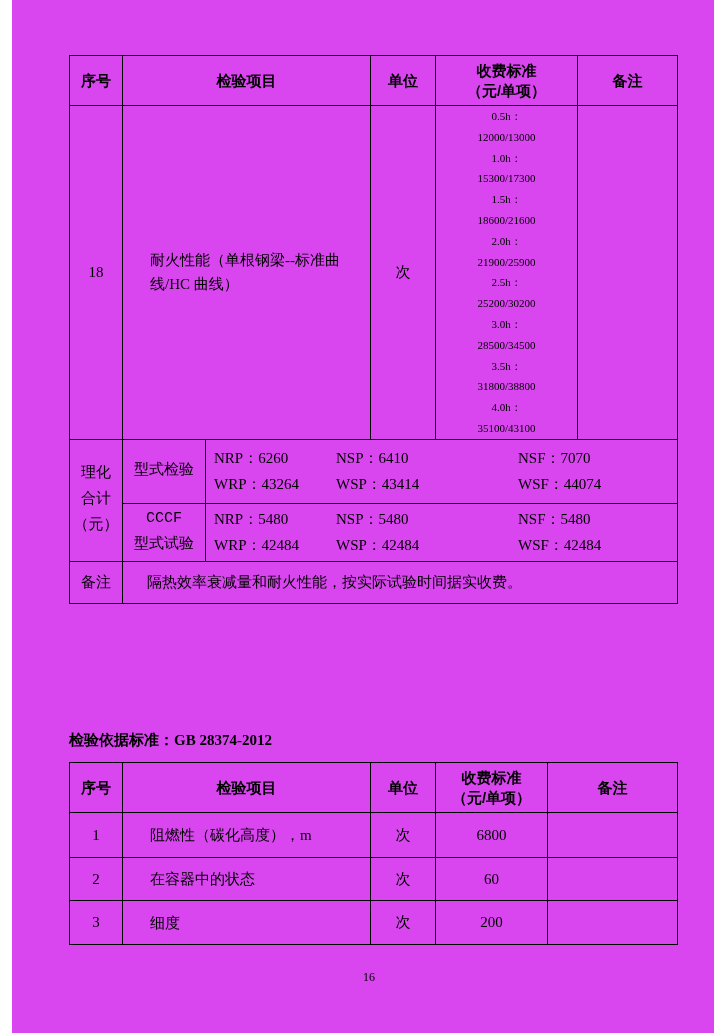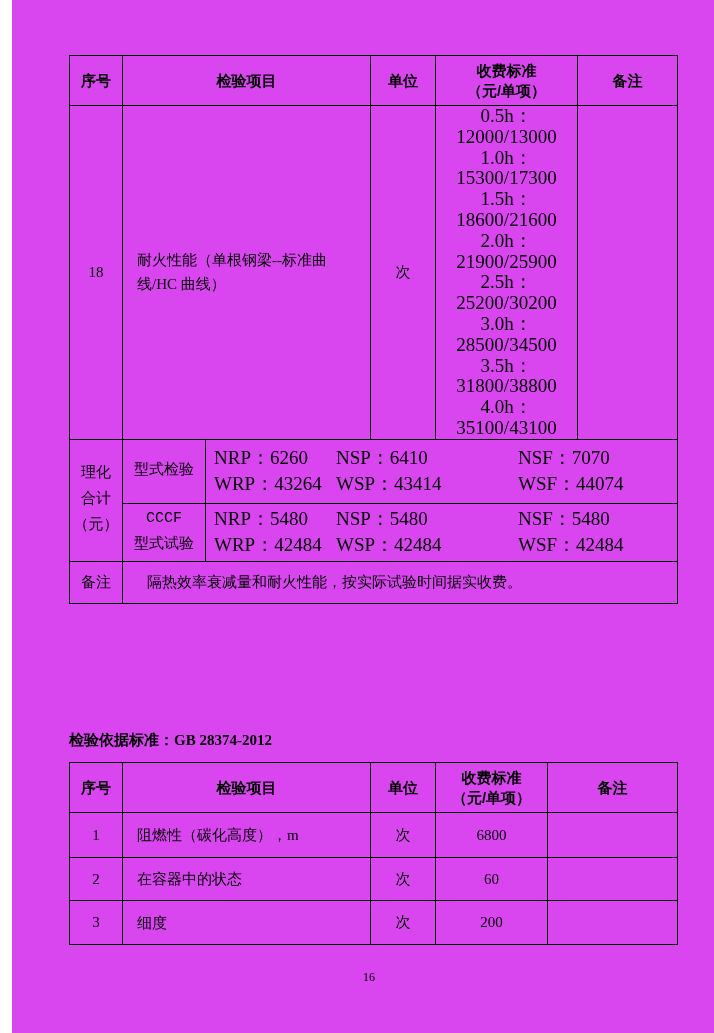--- a/index.html
+++ b/index.html
@@ -30,29 +30,29 @@
   }
   .hd {
     font-family: "Liberation Sans", "DejaVu Sans", sans-serif;
     font-weight: bold;
     font-size: 15px;
     line-height: 20px;
   }
   .t1 { top: 55px; }
   .t2 { top: 762px; }
   .left-cell { text-align: left; padding-left: 24px; }
-  .item-cell { text-align: left; padding-left: 14px; padding-right: 6px; line-height: 24px; }
-  .fees { line-height: 20.8px; font-size: 19px; }
+  .item-cell { text-align: left; padding-left: 27px; padding-right: 6px; line-height: 24px; }
+  .fees { line-height: 20.8px; font-size: 11px; }
   .sum-grid {
     display: grid;
     grid-template-columns: 122px 182px auto;
     padding-left: 8px;
     text-align: left;
     line-height: 26px;
-    font-size: 19px;
+    font-size: 15px;
   }
   .lh26 { line-height: 26px; font-family: Liberation Mono, monospace; }
   .section-title {
     position: absolute;
     top: 668px;
     left: 0;
     width: 100%;
     text-align: center;
     font-family: "Liberation Sans", "DejaVu Sans", sans-serif;
     font-weight: bold;

